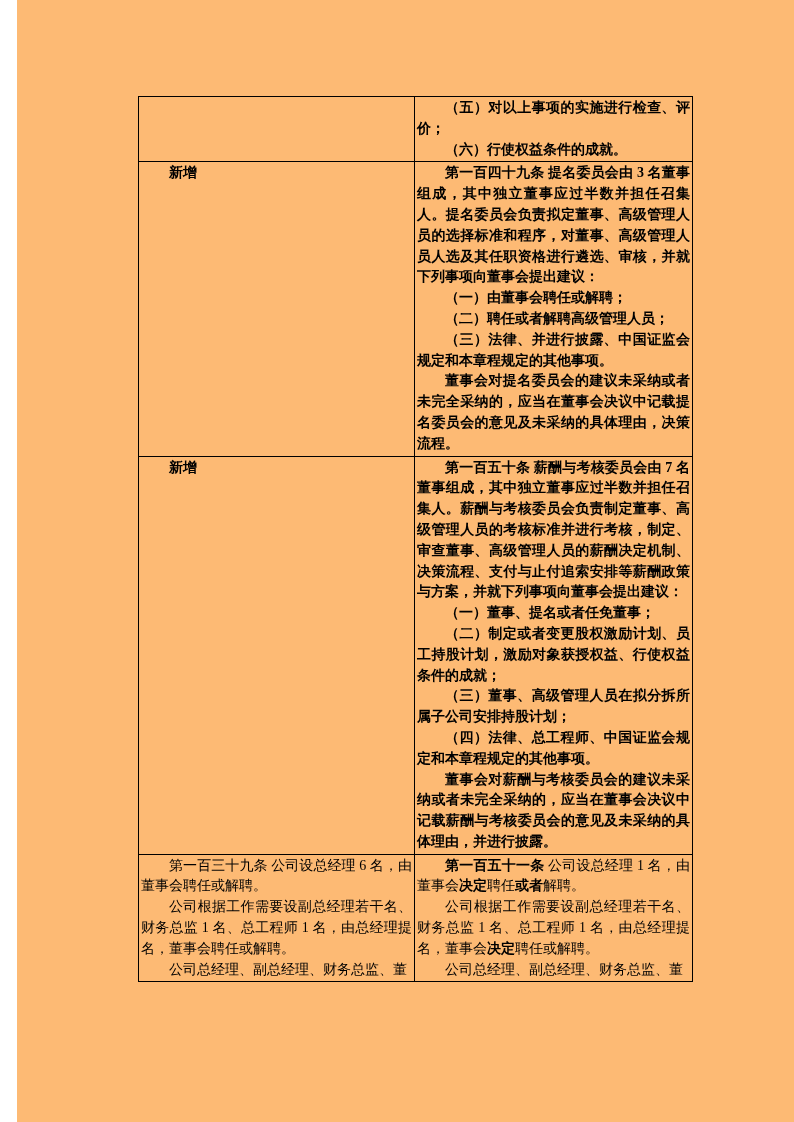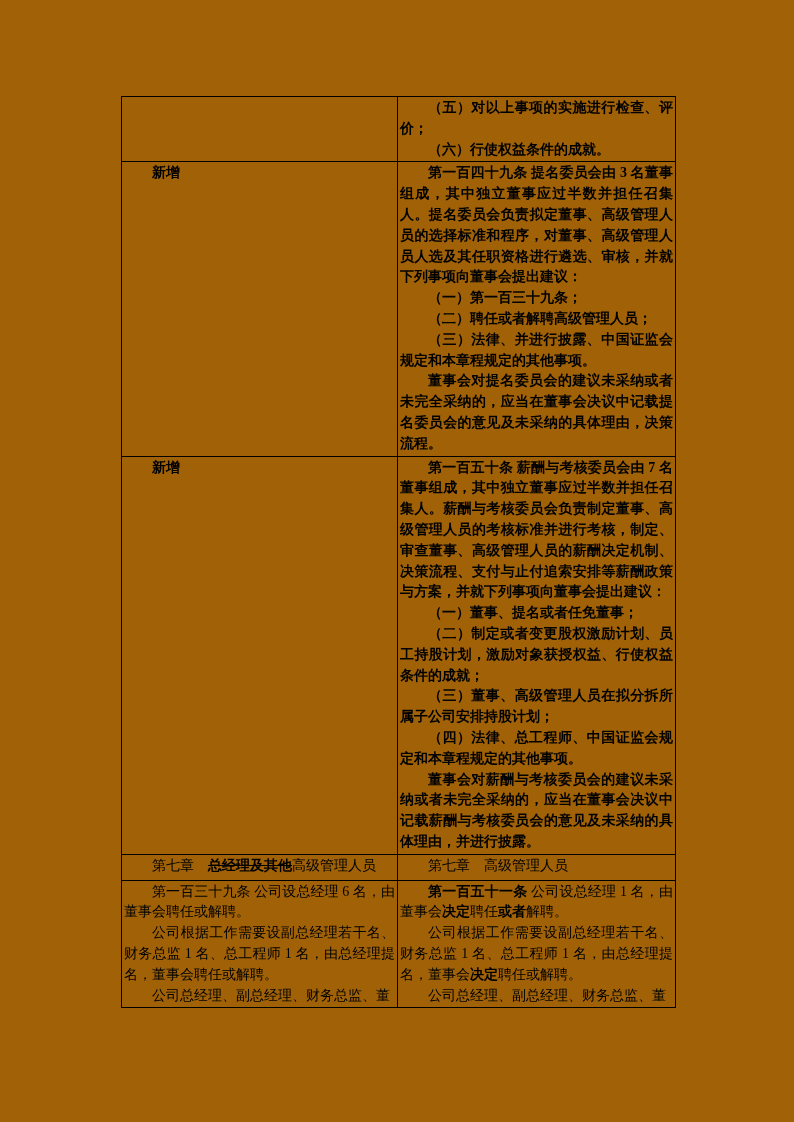--- a/index.html
+++ b/index.html
@@ -13,21 +13,22 @@
     background: #ffffff;
     color: #000000;
     font-family: "Liberation Serif", "DejaVu Serif", serif;
     font-size: 14px;
     line-height: 20.8px;
     overflow: hidden;
   }
   .page {
     position: absolute;
     inset: 0;
-    background: #a16207;
+    background: #fdba74;
+    margin-left: 17px;
   }
   table.cmp {
     position: absolute;
     left: 121px;
     top: 96px;
     width: 554px;
     border-collapse: collapse;
     table-layout: fixed;
   }
   table.cmp td {
@@ -63,45 +64,37 @@
             <p class="para"><span class="bold">（五）对以上事项的实施进行检查、评价；</span></p>
             <p class="para"><span class="bold">（六）行使权益条件的成就。</span></p>
           </td>
         </tr>
         <tr>
           <td>
             <p class="para"><span class="bold">新增</span></p>
           </td>
           <td>
             <p class="para"><span class="bold">第一百四十九条 提名委员会由 3 名董事组成，其中独立董事应过半数并担任召集人。提名委员会负责拟定董事、高级管理人员的选择标准和程序，对董事、高级管理人员人选及其任职资格进行遴选、审核，并就下列事项向董事会提出建议：</span></p>
-            <p class="para"><span class="bold">（一）第一百三十九条；</span></p>
+            <p class="para"><span class="bold">（一）由董事会聘任或解聘；</span></p>
             <p class="para"><span class="bold">（二）聘任或者解聘高级管理人员；</span></p>
             <p class="para"><span class="bold">（三）法律、并进行披露、中国证监会规定和本章程规定的其他事项。</span></p>
             <p class="para"><span class="bold">董事会对提名委员会的建议未采纳或者未完全采纳的，应当在董事会决议中记载提名委员会的意见及未采纳的具体理由，决策流程。</span></p>
           </td>
         </tr>
         <tr>
           <td>
             <p class="para"><span class="bold">新增</span></p>
           </td>
           <td>
             <p class="para"><span class="bold">第一百五十条 薪酬与考核委员会由 7 名董事组成，其中独立董事应过半数并担任召集人。薪酬与考核委员会负责制定董事、高级管理人员的考核标准并进行考核，制定、审查董事、高级管理人员的薪酬决定机制、决策流程、支付与止付追索安排等薪酬政策与方案，并就下列事项向董事会提出建议：</span></p>
             <p class="para"><span class="bold">（一）董事、提名或者任免董事；</span></p>
             <p class="para"><span class="bold">（二）制定或者变更股权激励计划、员工持股计划，激励对象获授权益、行使权益条件的成就；</span></p>
             <p class="para"><span class="bold">（三）董事、高级管理人员在拟分拆所属子公司安排持股计划；</span></p>
             <p class="para"><span class="bold">（四）法律、总工程师、中国证监会规定和本章程规定的其他事项。</span></p>
             <p class="para"><span class="bold">董事会对薪酬与考核委员会的建议未采纳或者未完全采纳的，应当在董事会决议中记载薪酬与考核委员会的意见及未采纳的具体理由，并进行披露。</span></p>
-          </td>
-        </tr>
-        <tr class="chapter-row">
-          <td>
-            <p class="para"><span>第七章　</span><span class="bold strike">总经理及其他</span><span>高级管理人员</span></p>
-          </td>
-          <td>
-            <p class="para"><span>第七章　高级管理人员</span></p>
           </td>
         </tr>
         <tr>
           <td>
             <p class="para"><span>第一百三十九条 公司设总经理 6 名，由董事会聘任或解聘。</span></p>
             <p class="para"><span>公司根据工作需要设副总经理若干名、财务总监 1 名、总工程师 1 名，由总经理提名，董事会聘任或解聘。</span></p>
             <p class="para"><span>公司总经理、副总经理、财务总监、董</span></p>
           </td>
           <td>
             <p class="para"><span class="bold">第一百五十一条</span><span> 公司设总经理 1 名，由董事会</span><span class="bold">决定</span><span>聘任</span><span class="bold">或者</span><span>解聘。</span></p>

